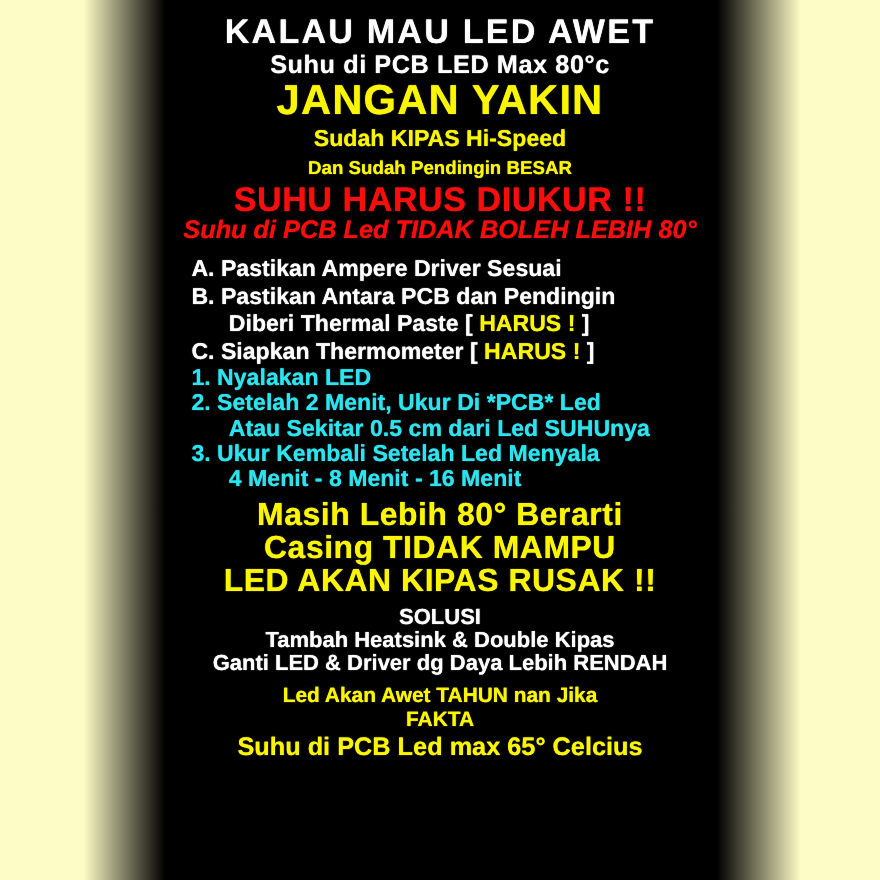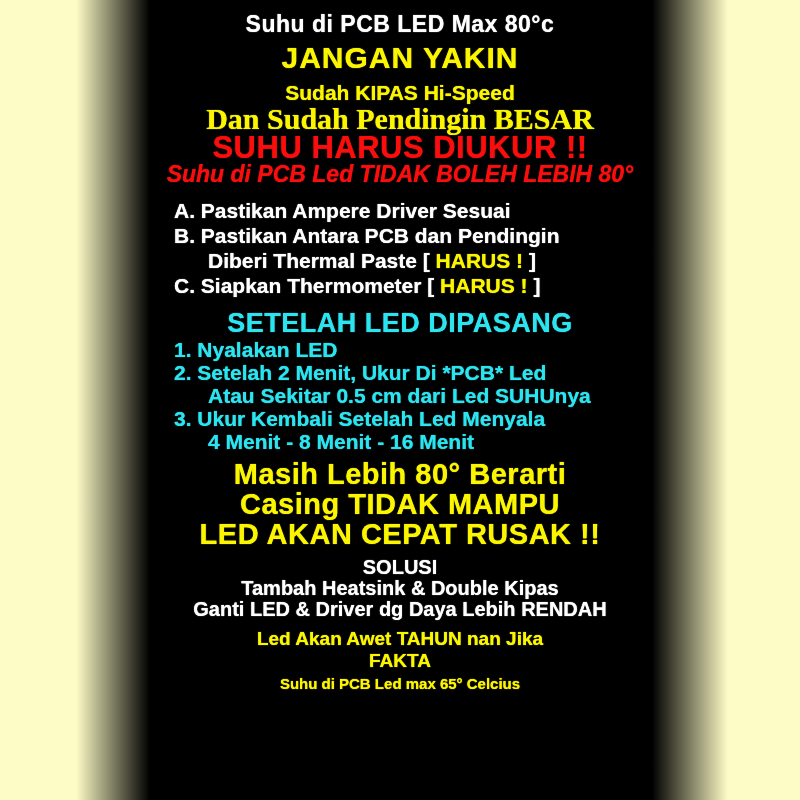--- a/index.html
+++ b/index.html
@@ -24,80 +24,80 @@
     padding-top:12px;box-sizing:border-box;
     text-align:center;line-height:1.15;
   }
   .white{color:var(--white,#fff);text-shadow:0 0 1px var(--white,#fff);}
   .yellow{color:var(--yellow,#FBF500);text-shadow:0 0 1px var(--yellow,#FBF500);}
   .red{color:var(--red,#F90D0D);text-shadow:0 0 1px var(--red,#F90D0D);}
   .cyan{color:var(--cyan,#2BE4EF);text-shadow:0 0 1px var(--cyan,#2BE4EF);}
 
   .title{font-size:31px;line-height:34px;letter-spacing:2px;}
   .subtitle{font-size:23px;line-height:25px;letter-spacing:0.5px;}
-  .big-warning{font-size:30px;line-height:42px;letter-spacing:1px;}
+  .big-warning{font-size:38px;line-height:42px;letter-spacing:1px;}
   .warn1{font-size:21px;line-height:27px;}
-  .warn2{font-size:30px;line-height:26px;font-family:Liberation Serif, serif;}
+  .warn2{font-size:17px;line-height:26px;}
   .alert-head{font-size:31px;line-height:31px;letter-spacing:0.5px;}
   .alert-sub{font-size:23px;line-height:23px;font-style:italic;}
 
   .checklist{margin-top:12px;text-align:left;font-size:21px;}
   .checklist .row{padding-left:64px;line-height:25px;}
   .checklist .row.indent{padding-left:98px;}
 
   .steps-heading{margin-top:10px;font-size:27px;line-height:30px;letter-spacing:0.5px;}
   .steps{text-align:left;font-size:21px;}
   .steps .row{padding-left:64px;line-height:23px;}
   .steps .row.indent{padding-left:98px;}
 
   .verdict{margin-top:6px;font-size:29px;}
   .verdict .row{line-height:30px;letter-spacing:0.5px;}
 
   .solution{margin-top:8px;font-size:20px;text-align:center;}
   .solution .row{line-height:21px;}
 
   .fact{margin-top:8px;font-size:19px;}
   .fact .row{line-height:22px;}
-  .fact .row.last{font-size:15px;line-height:24px;}
+  .fact .row.last{font-size:23px;line-height:24px;}
 </style>
 </head>
 <body>
 
 <div class="canvas">
   <div class="content">
 
+    <div class="title white">KALAU MAU LED AWET</div>
     <div class="subtitle white">Suhu di PCB LED Max 80°c</div>
 
     <div class="big-warning yellow">JANGAN YAKIN</div>
     <div class="warn1 yellow">Sudah KIPAS Hi-Speed</div>
     <div class="warn2 yellow">Dan Sudah Pendingin BESAR</div>
 
     <div class="alert-head red">SUHU HARUS DIUKUR !!</div>
     <div class="alert-sub red">Suhu di PCB Led TIDAK BOLEH LEBIH 80°</div>
 
     <div class="checklist">
       <div class="row white">A. Pastikan Ampere Driver Sesuai</div>
       <div class="row white">B. Pastikan Antara PCB dan Pendingin</div>
       <div class="row indent white"><span>Diberi Thermal Paste [ </span><span class="yellow">HARUS !</span><span> ]</span></div>
       <div class="row white"><span>C. Siapkan Thermometer [ </span><span class="yellow">HARUS !</span><span> ]</span></div>
     </div>
 
-    <div class="steps-heading cyan">SETELAH LED DIPASANG</div>
     <div class="steps">
       <div class="row cyan">1. Nyalakan LED</div>
       <div class="row cyan">2. Setelah 2 Menit, Ukur Di *PCB* Led</div>
       <div class="row indent cyan">Atau Sekitar 0.5 cm dari Led SUHUnya</div>
       <div class="row cyan">3. Ukur Kembali Setelah Led Menyala</div>
       <div class="row indent cyan">4 Menit - 8 Menit - 16 Menit</div>
     </div>
 
     <div class="verdict">
       <div class="row yellow">Masih Lebih 80° Berarti</div>
       <div class="row yellow">Casing TIDAK MAMPU</div>
-      <div class="row yellow">LED AKAN CEPAT RUSAK !!</div>
+      <div class="row yellow">LED AKAN KIPAS RUSAK !!</div>
     </div>
 
     <div class="solution">
       <div class="row white">SOLUSI</div>
       <div class="row white">Tambah Heatsink &amp; Double Kipas</div>
       <div class="row white">Ganti LED &amp; Driver dg Daya Lebih RENDAH</div>
     </div>
 
     <div class="fact">
       <div class="row yellow">Led Akan Awet TAHUN nan Jika</div>

